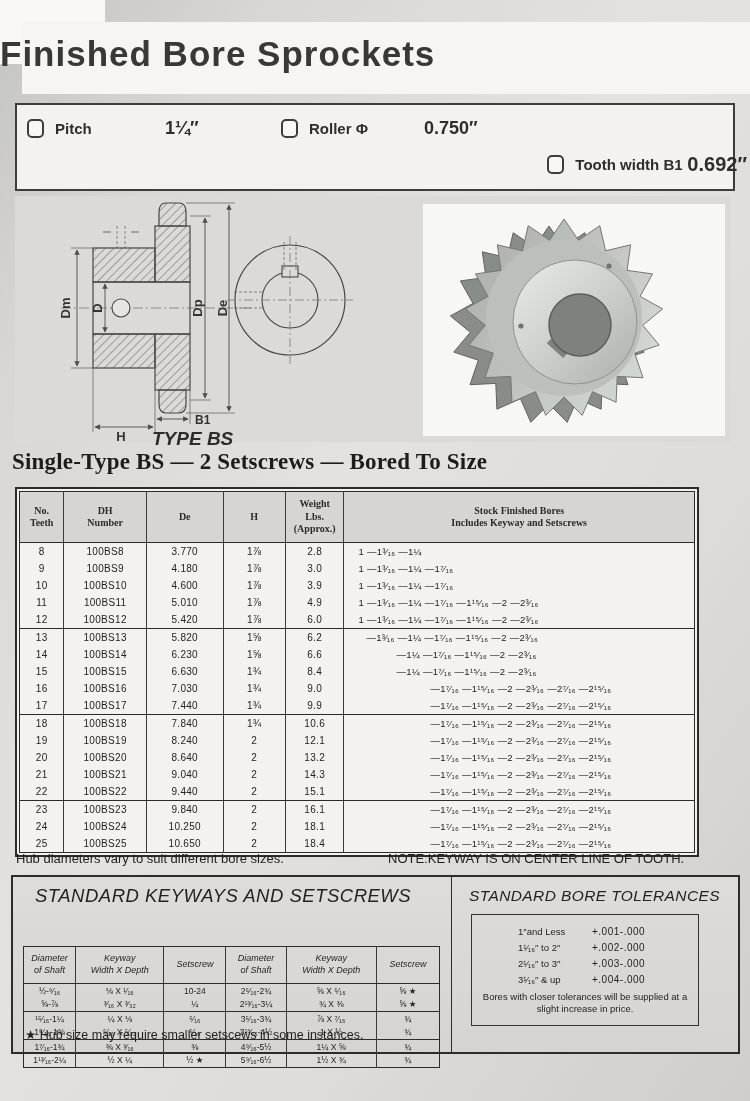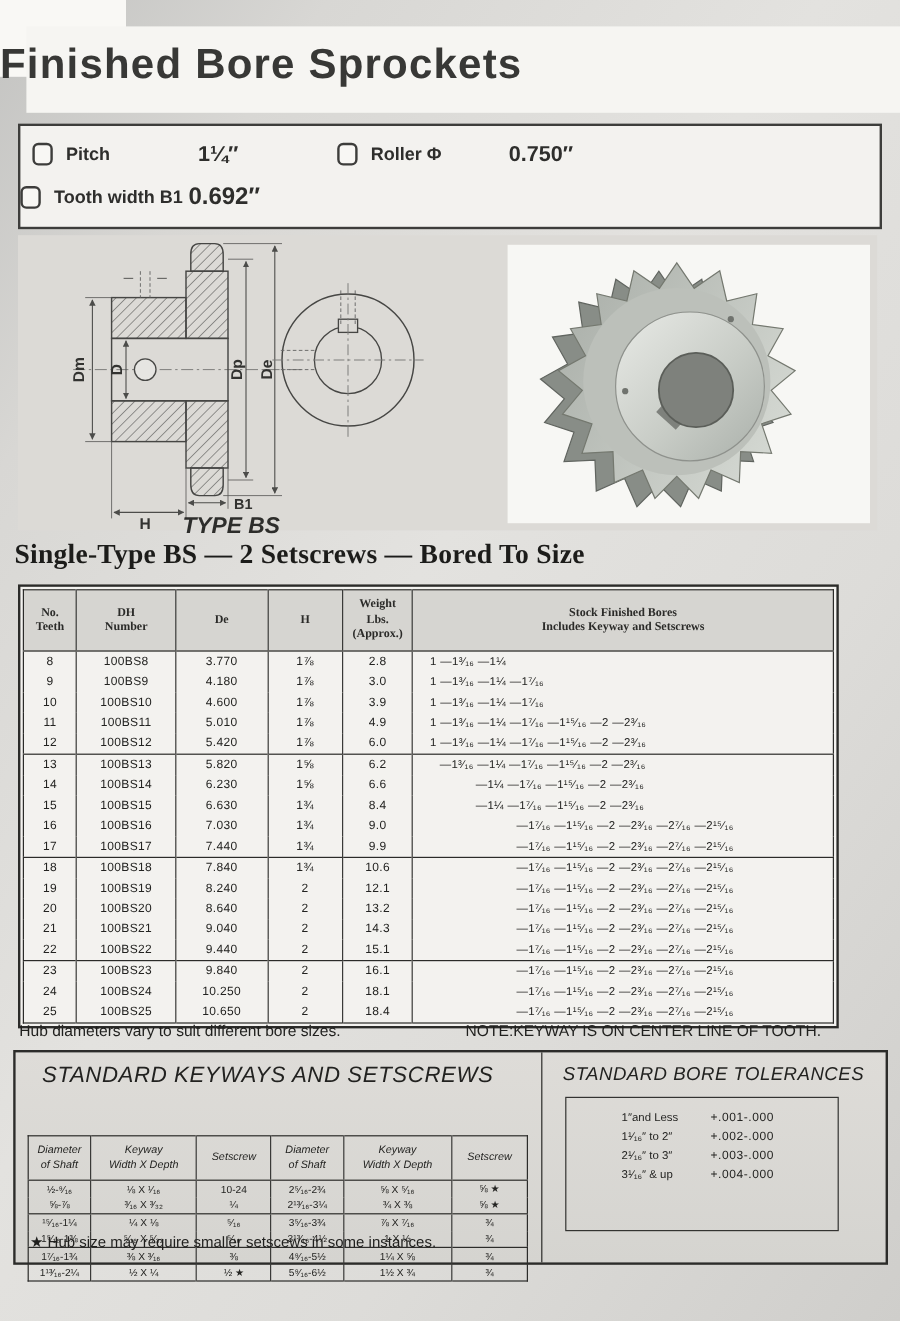--- a/index.html
+++ b/index.html
@@ -83,21 +83,21 @@
 
   <div class="abs spec-box">
     <div class="spec-row" style="top:13px;padding-left:10px;">
       <span class="cbx"></span>
       <span class="spec-label" style="width:110px;">Pitch</span>
       <span class="spec-val" style="width:90px;">1¼″</span>
       <span class="cbx" style="margin-left:26px;"></span>
       <span class="spec-label" style="width:115px;">Roller Φ</span>
       <span class="spec-val">0.750″</span>
     </div>
-    <div class="spec-row" style="top:48px;">
+    <div class="spec-row" style="top:48px;padding-left:14px;justify-content:flex-end;">
       <span class="cbx"></span>
       <span class="spec-label" style="width:112px;">Tooth width B1</span>
       <span class="spec-val" style="font-size:20px;">0.692″</span>
     </div>
   </div>
 
   <div class="abs diagram-band">
     <svg class="abs" style="left:40px;top:0;" width="310" height="246" viewBox="0 0 310 246">
       <defs>
         <pattern id="hatch" width="6" height="6" patternUnits="userSpaceOnUse" patternTransform="rotate(45)">
@@ -460,17 +460,18 @@
             </div>
             <div class="tol-row">
               <span class="tol-range">2¹⁄₁₆″ to 3″</span>
               <span class="tol-val">+.003-.000</span>
             </div>
             <div class="tol-row">
               <span class="tol-range">3¹⁄₁₆″ &amp; up</span>
               <span class="tol-val">+.004-.000</span>
             </div>
           </div>
+        <div class="tol-note">Bores with closer tolerances will be supplied at a slight increase in price.</div>
       </div>
     </div>
   </div>
 
 </div>
 
 </body></html>

